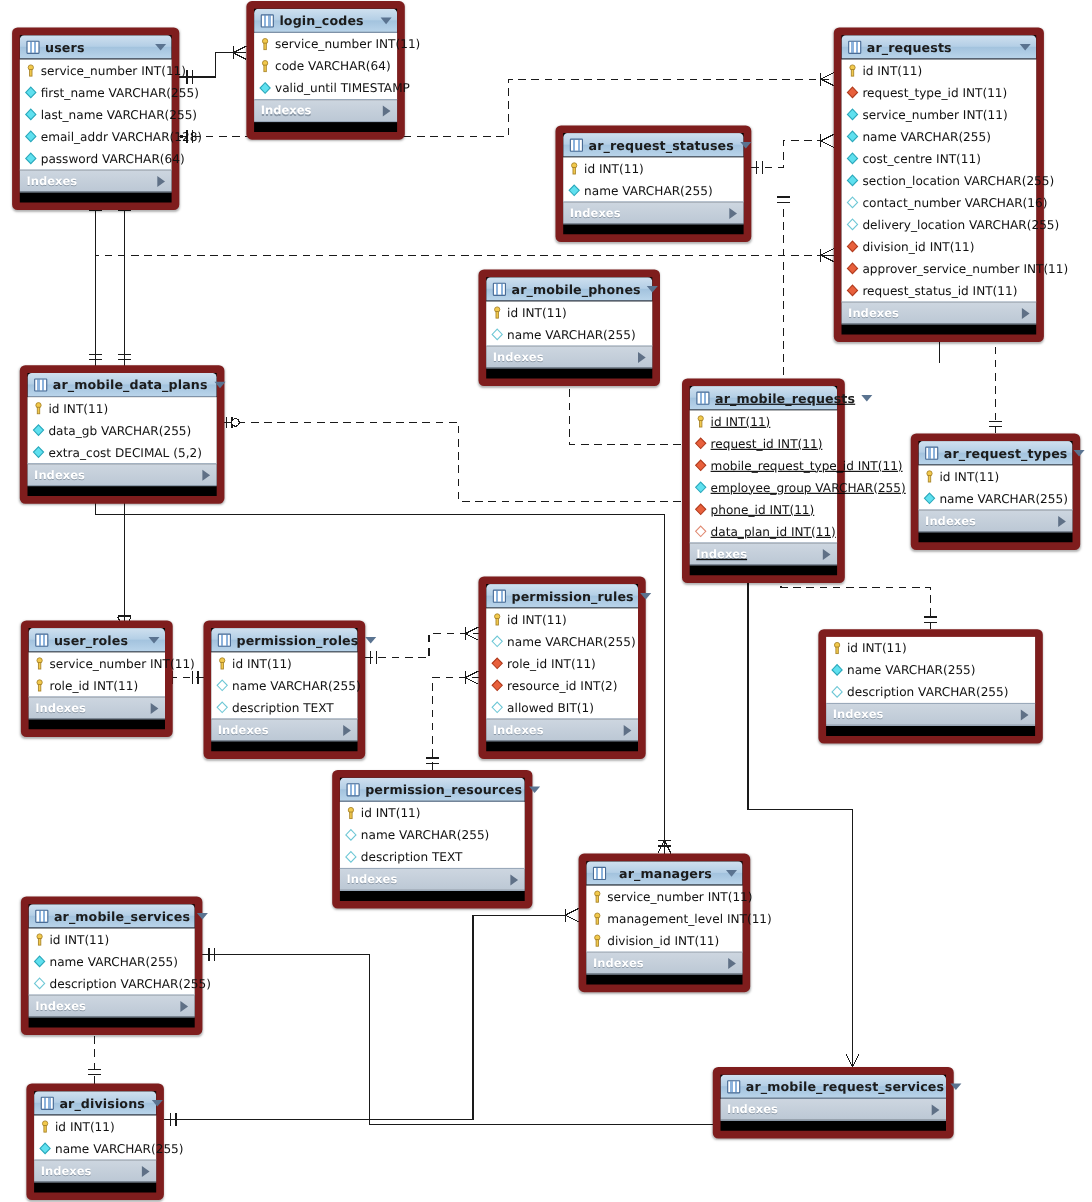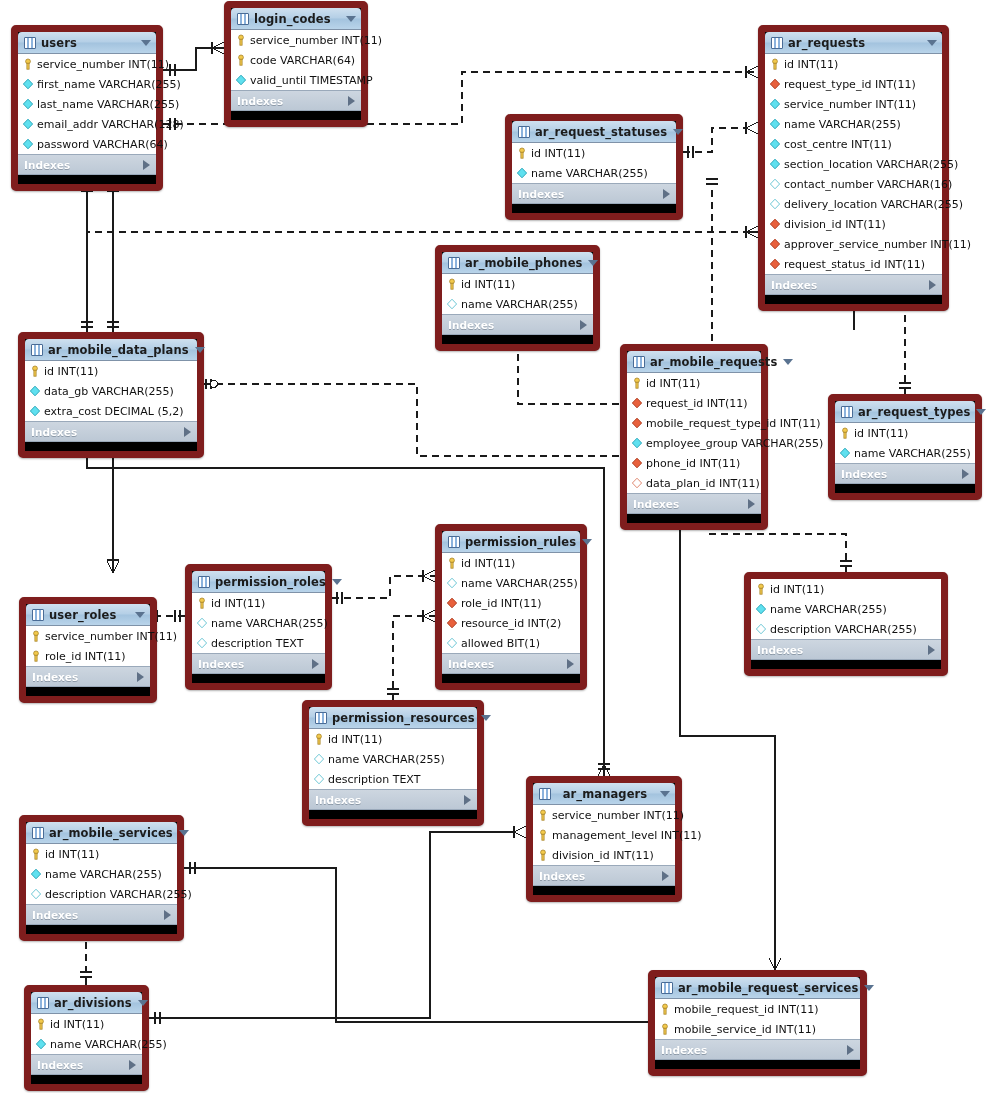--- a/index.html
+++ b/index.html
@@ -483,21 +483,21 @@
               </svg>
             </span>
             <span>extra_cost DECIMAL (5,2)</span>
           </div>
         </div>
         <div class="idx">
           <b>Indexes</b>
           <span class="tri"></span>
         </div>
       </div>
-      <div class="tbl" style="left: 620px; top: 344px; width: 148px;">
+      <div class="tbl" style="left: 620px; top: 344px; width: 148px; text-decoration: underline;">
         <div class="tbl-hd">
           <span class="tbl-ic"></span>
           <span class="tbl-nm">ar_mobile_requests</span>
           <span class="caret"></span>
         </div>
         <div class="cols">
           <div class="col">
             <span class="gl">
               <svg class="gi" width="12" height="12" viewBox="0 0 12 12">
                 <g>
@@ -675,21 +675,21 @@
               </svg>
             </span>
             <span>description TEXT</span>
           </div>
         </div>
         <div class="idx">
           <b>Indexes</b>
           <span class="tri"></span>
         </div>
       </div>
-      <div class="tbl" style="left: 19px; top: 597px; width: 138px;">
+      <div class="tbl" style="left: 19px; top: 564px; width: 138px;">
         <div class="tbl-hd">
           <span class="tbl-ic"></span>
           <span class="tbl-nm">user_roles</span>
           <span class="caret"></span>
         </div>
         <div class="cols">
           <div class="col">
             <span class="gl">
               <svg class="gi" width="12" height="12" viewBox="0 0 12 12">
                 <g>
@@ -909,44 +909,20 @@
           <b>Indexes</b>
           <span class="tri"></span>
         </div>
       </div>
       <div class="tbl" style="left: 648px; top: 970px; width: 219px;">
         <div class="tbl-hd">
           <span class="tbl-ic"></span>
           <span class="tbl-nm">ar_mobile_request_services</span>
           <span class="caret"></span>
         </div>
-        <div class="cols">
-          <div class="col">
-            <span class="gl">
-              <svg class="gi" width="12" height="12" viewBox="0 0 12 12">
-                <g>
-                  <circle cx="6" cy="3.4" r="2.4" fill="#f2c94c" stroke="#a8842a" stroke-width=".8"></circle>
-                  <rect x="4.9" y="5.2" width="2.2" height="6" fill="#f2c94c" stroke="#a8842a" stroke-width=".8"></rect>
-                </g>
-              </svg>
-            </span>
-            <span>mobile_request_id INT(11)</span>
-          </div>
-          <div class="col">
-            <span class="gl">
-              <svg class="gi" width="12" height="12" viewBox="0 0 12 12">
-                <g>
-                  <circle cx="6" cy="3.4" r="2.4" fill="#f2c94c" stroke="#a8842a" stroke-width=".8"></circle>
-                  <rect x="4.9" y="5.2" width="2.2" height="6" fill="#f2c94c" stroke="#a8842a" stroke-width=".8"></rect>
-                </g>
-              </svg>
-            </span>
-            <span>mobile_service_id INT(11)</span>
-          </div>
-        </div>
         <div class="idx">
           <b>Indexes</b>
           <span class="tri"></span>
         </div>
       </div>
     </div>
 
 </div>
 
 </body></html>

